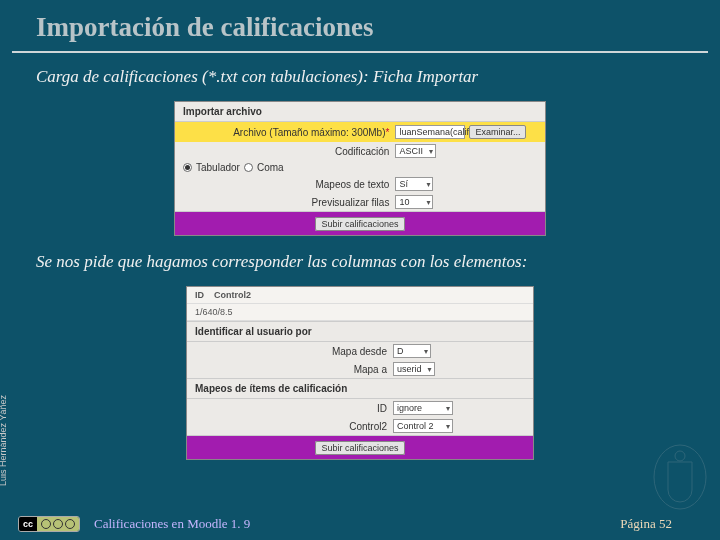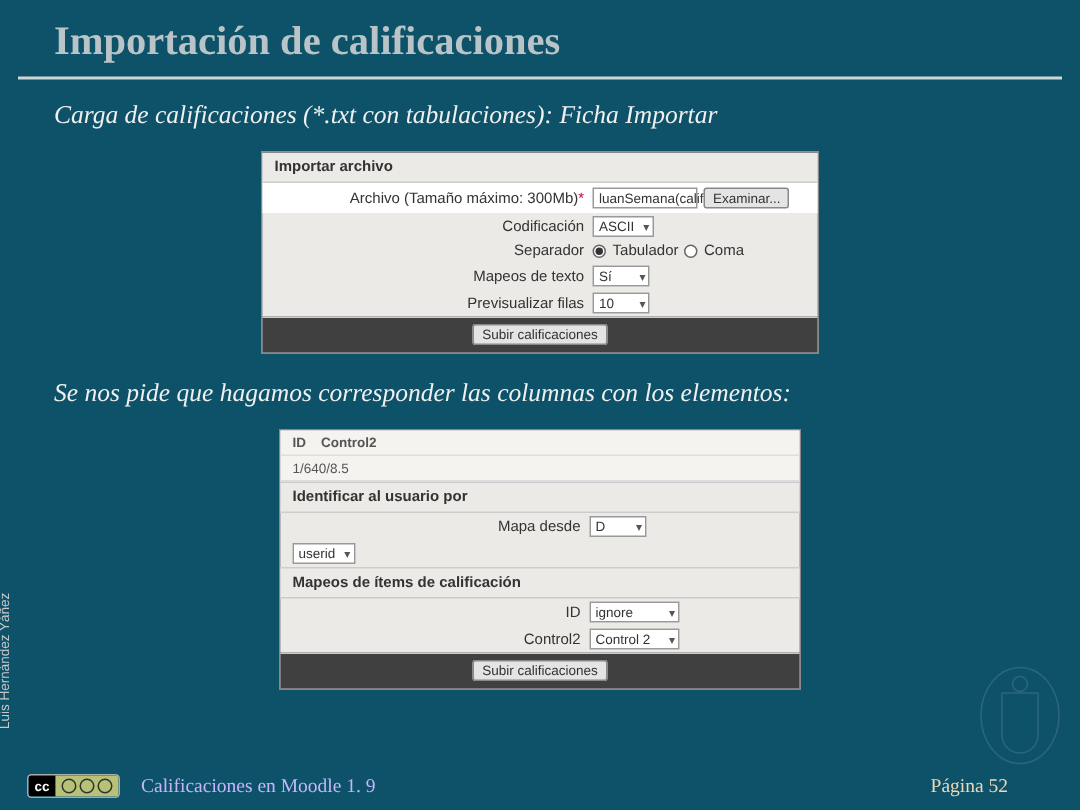--- a/index.html
+++ b/index.html
@@ -45,21 +45,21 @@
     background: #eceae7;
     border-bottom: 1px solid #ccc;
   }
   .sbox-row {
     display: flex;
     align-items: center;
     padding: 2px 8px;
     font-size: 10px;
   }
   .sbox-row-dark {
-    background: #ffffff;
+    background: #fde047;
     padding: 3px 8px;
   }
   .sbox-label {
     text-align: right;
     flex: 0 0 60%;
     padding-right: 6px;
     color: #333;
   }
   .sbox-field {
     flex: 0 0 40%;
@@ -115,21 +115,21 @@
     width: 5px; height: 5px;
     background: #333;
     border-radius: 50%;
     position: absolute;
     top: 1px; left: 1px;
   }
   .sbox-footer {
     padding: 6px;
     text-align: center;
     border-top: 1px solid #ccc;
-    background: #404040;
+    background: #a21caf;
   }
   .asterisk { color: #c03; }
   .preview-row {
     background: #f5f3f0;
     padding: 3px 8px;
     font-size: 9px;
     color: #555;
     border-bottom: 1px solid #ddd;
   }
   .sbox2-section {
@@ -219,21 +219,20 @@
       <span class="fake-button">Examinar...</span>
     </div>
   </div>
   <div class="sbox-row">
     <div class="sbox-label">Codificación</div>
     <div class="sbox-field">
       <span class="fake-select">ASCII</span>
     </div>
   </div>
   <div class="sbox-row">
-    <div class="sbox-label">Separador</div>
     <div class="sbox-field">
       <span class="fake-radio checked"></span>
       <span>Tabulador</span>
       <span class="fake-radio"></span>
       <span>Coma</span>
     </div>
   </div>
   <div class="sbox-row">
     <div class="sbox-label">Mapeos de texto</div>
     <div class="sbox-field">
@@ -259,20 +258,21 @@
   </div>
   <div class="preview-row">1/640/8.5</div>
   <div class="sbox2-section">Identificar al usuario por</div>
   <div class="sbox-row">
     <div class="sbox-label">Mapa desde</div>
     <div class="sbox-field">
       <span class="fake-select">D</span>
     </div>
   </div>
   <div class="sbox-row">
+    <div class="sbox-label">Mapa a</div>
     <div class="sbox-field">
       <span class="fake-select">userid</span>
     </div>
   </div>
   <div class="sbox2-section">Mapeos de ítems de calificación</div>
   <div class="sbox-row">
     <div class="sbox-label">ID</div>
     <div class="sbox-field">
       <span class="fake-select" style="min-width:60px">ignore</span>
     </div>

